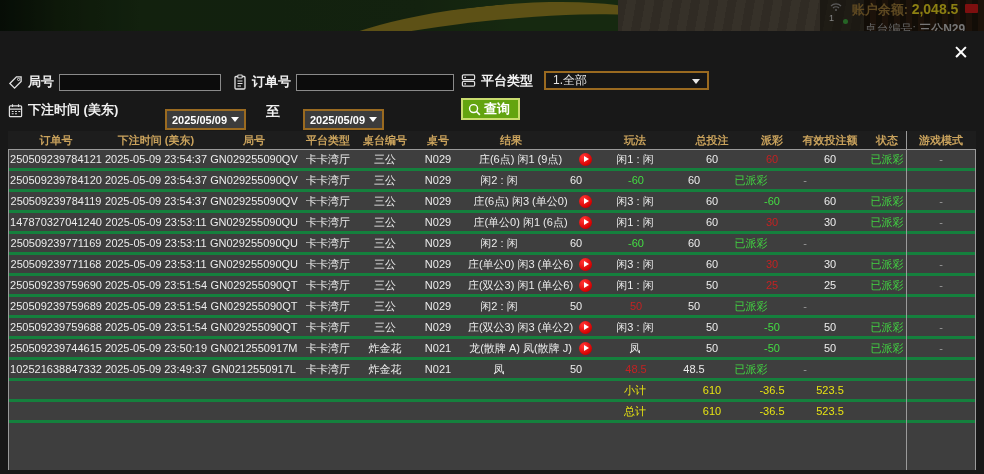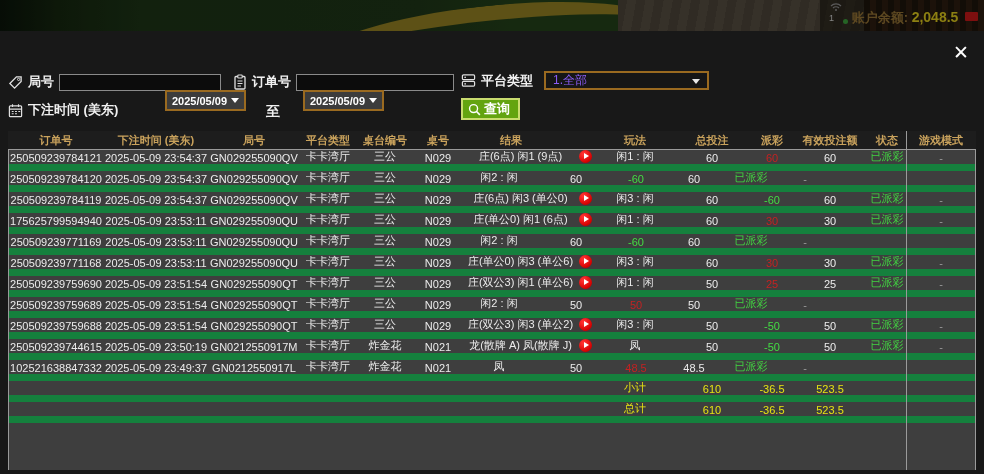--- a/index.html
+++ b/index.html
@@ -15,58 +15,58 @@
                border-top:15px solid #8f7d22; transform:rotate(-6deg); }
   .bg-wall   { position:absolute; left:618px; top:0; width:248px; height:31px;
                background:repeating-linear-gradient(100deg,#4a4338 0 9px,#544c3f 9px 18px); }
   .bg-sidecol{ position:absolute; left:820px; top:0; width:44px; height:31px; background:rgba(20,16,10,0.55); }
   .bg-pillar { position:absolute; left:864px; top:0; width:120px; height:31px;
                background:repeating-linear-gradient(90deg,#1d140c 0 6px,#2b1d10 6px 12px); }
   .bg-dim    { position:absolute; left:0; top:0; width:984px; height:31px; background:rgba(0,0,0,0.35); }
   .wifi-icon { position:absolute; left:830px; top:2px; }
   .side-num  { position:absolute; left:829px; top:13px; color:#c9c9c9; font-size:9px; }
   .side-dot  { position:absolute; left:843px; top:19px; width:5px; height:5px; border-radius:50%; background:#3a9a3a; }
-  .acct { position:absolute; right:6px; top:9px; text-align:center; white-space:nowrap; }
+  .acct { position:absolute; right:6px; top:1px; text-align:center; white-space:nowrap; }
   .acct-l1 { font-size:13px; font-weight:bold; color:#8f6f33; }
   .acct-l1 b { color:var(--balance-yellow); font-size:14px; }
   .flag-icon { display:inline-block; width:13px; height:9px; background:#c01818; border-radius:1px; vertical-align:1px; margin-left:3px; }
   .acct-l2 { font-size:12px; color:#9a9a9a; margin-top:2px; }
   .acct-l2 .v { color:#b5b5b5; font-weight:bold; }
 
   
   .panel { position:absolute; left:0; top:31px; width:984px; height:443px; background:#181818; }
   .close-btn { position:absolute; left:948px; top:8px; width:26px; height:26px; color:#fff; font-size:19px;
                display:flex; align-items:center; justify-content:center; cursor:pointer; }
 
   
   .fgroup { position:absolute; display:flex; align-items:center; gap:5px; color:#f0f0f0; font-size:13px; font-weight:bold; }
   .txt { background:#0c0c0c; border:1px solid #8a8a8a; height:17px; color:#ddd; font-size:11px; padding:0 4px; outline:none; }
   .g-round { left:8px;  top:42px; }  .g-round  .txt { width:162px; }
   .g-order { left:233px; top:42px; } .g-order  .txt { width:158px; }
   .g-platform { left:461px; top:40px; }
   .dropdown { width:165px; height:19px; background:#161616; border:2px solid var(--accent-border);
-              display:flex; align-items:center; color:#8b5cf6; font-size:12px; font-weight:normal;
+              display:flex; align-items:center; color:#e5e5e5; font-size:12px; font-weight:normal;
               padding:0 7px; cursor:pointer; position:relative; margin-left:6px; }
   .dd-arrow { position:absolute; right:7px; top:6px; width:0; height:0;
               border-left:4px solid transparent; border-right:4px solid transparent; border-top:5px solid #e8e8e8; }
   .g-time { left:8px; top:70px; }
-  .date-picker { position:absolute; top:59px; width:81px; height:21px; background:#3c3c3c;
+  .date-picker { position:absolute; top:78px; width:81px; height:21px; background:#3c3c3c;
                  border:2px solid var(--accent-border); display:flex; align-items:center; justify-content:center;
                  gap:4px; color:#fff; font-size:11px; font-weight:bold; cursor:pointer; }
   .dp-from { left:165px; } .dp-to { left:303px; }
   .dp-arrow { width:0; height:0; border-left:4px solid transparent; border-right:4px solid transparent; border-top:5px solid #fff; }
   .to-label { position:absolute; left:266px; top:72px; color:#f0f0f0; font-size:14px; font-weight:bold; }
   .query-btn { position:absolute; left:461px; top:67px; height:22px; padding:0 8px 0 5px;
                background:var(--query-green); border:2px solid var(--query-border);
                display:flex; align-items:center; gap:3px; color:#fff; font-size:13px; font-weight:bold; cursor:pointer; }
 
   
   .tbl { position:absolute; left:8px; top:100px; width:968px; height:339px; background:#3e3e3e; }
   .t-head { display:flex; height:19px; background:#1d1d1d; border-bottom:1px solid #9a9a9a; }
-  .t-row  { display:flex; height:21px; background:#3e3e3e; border-bottom:7px solid #15803d;align-items:flex-end; }
+  .t-row  { display:flex; height:21px; background:#3e3e3e; border-bottom:3px solid #15803d; }
   .cell { display:flex; align-items:center; justify-content:center; font-size:11px; color:#ececec;
           overflow:hidden; white-space:nowrap; }
   .hcell { color:var(--header-gold); font-weight:bold; font-size:11px; }
   .hcell.c7 { padding-right:38px; }
   .c1{width:96px} .c2{width:104px} .c3{width:92px} .c4{width:56px} .c5{width:58px} .c6{width:48px}
   .c7{width:136px} .c8{width:74px} .c9{width:80px} .c10{width:40px} .c11{width:76px} .c12{width:38px} .c13{width:70px}
   .result-cell .rtext { flex:1; text-align:center; }
   .play { flex:0 0 13px; width:13px; height:13px; border-radius:50%; margin-right:6px; position:relative;
           background:radial-gradient(circle at 35% 30%, #ff3030 10%, #d40000 70%, #a80000); cursor:pointer; }
   .play::after { content:''; position:absolute; left:5px; top:3px;
@@ -99,20 +99,24 @@
       </svg>
   </span>
   <span class="side-num">1</span>
   <span class="side-dot"></span>
   <div class="acct">
     <div class="acct-l1">
       <span>账户余额:</span>
       <b>2,048.5</b>
       <span class="flag-icon"></span>
     </div>
+    <div class="acct-l2">
+      <span>桌台编号:</span>
+      <span class="v">三公N29</span>
+    </div>
   </div>
   <div class="bg-dim"></div>
 </div>
 
 <div class="panel">
   <div class="close-btn">✕</div>
 
   <div class="fgroup g-round">
     <svg class="ic" width="15" height="15" viewBox="0 0 16 16">
         <path d="M2 9 L9 2 L14 2 L14 7 L7 14 Z" fill="none" stroke="#e0e0e0" stroke-width="1.4"></path>
@@ -232,21 +236,21 @@
             <div class="play"></div>
           </div>
           <div class="cell c8">闲3 : 闲</div>
           <div class="cell c9">60</div>
           <div class="cell c10 neg">-60</div>
           <div class="cell c11">60</div>
           <div class="cell c12 st">已派彩</div>
           <div class="cell c13 md">-</div>
         </div>
         <div class="t-row">
-          <div class="cell c1">175625799594940</div>
+          <div class="cell c1">147870327041240</div>
           <div class="cell c2">2025-05-09 23:53:11</div>
           <div class="cell c3">GN029255090QU</div>
           <div class="cell c4">卡卡湾厅</div>
           <div class="cell c5">三公</div>
           <div class="cell c6">N029</div>
           <div class="cell c7 result-cell">
             <div class="rtext">庄(单公0) 闲1 (6点)</div>
             <div class="play"></div>
           </div>
           <div class="cell c8">闲1 : 闲</div>

